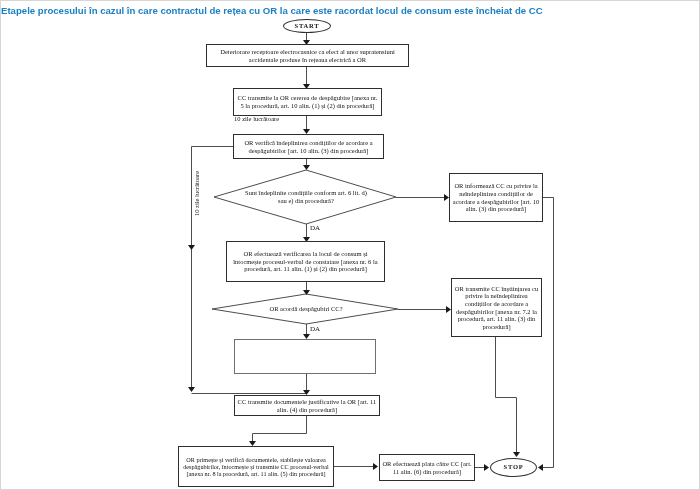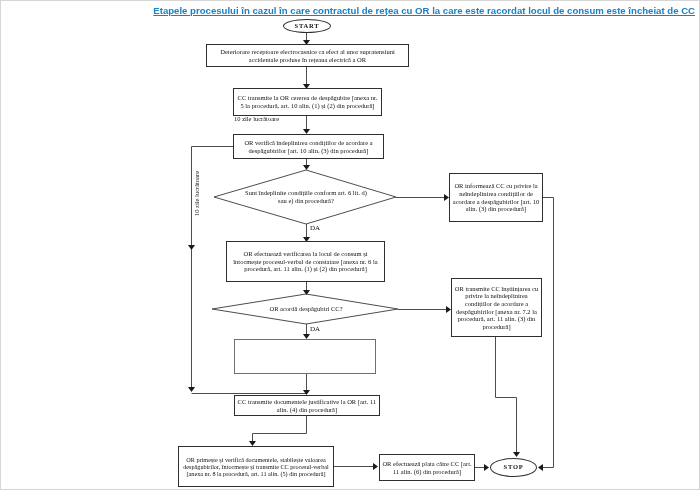--- a/index.html
+++ b/index.html
@@ -2,22 +2,22 @@
 <html><head>
 <meta charset="utf-8">
 <style>
   html,body{margin:0;padding:0;background:#fff;}
   #canvas{
     position:relative;width:700px;height:490px;background:#ffffff;
     border:1px solid #d6d6d6;box-sizing:border-box;overflow:hidden;
     font-family:"Liberation Serif", serif;
   }
   #title{
-    position:absolute;left:0;right:4px;top:4px;text-align:right;
-    font:bold 9.6px/1.2 "Liberation Sans", sans-serif;color:#1b80c4;text-decoration:underline;
+    position:absolute;left:0;right:16px;top:4px;text-align:left;
+    font:bold 9.6px/1.2 "Liberation Sans", sans-serif;color:#1b80c4;
   }
   svg.wires{position:absolute;left:0;top:0;width:700px;height:490px;}
   .box{
     position:absolute;box-sizing:border-box;border:1px solid #2e2e2e;background:#fff;
     display:flex;align-items:center;justify-content:center;text-align:center;
     font:6.5px/1.18 "Liberation Serif", serif;color:#141414;padding:1px 2px;
   }
   .oval{
     position:absolute;box-sizing:border-box;border:1px solid #2e2e2e;background:#fff;
     border-radius:50%;display:flex;align-items:center;justify-content:center;

